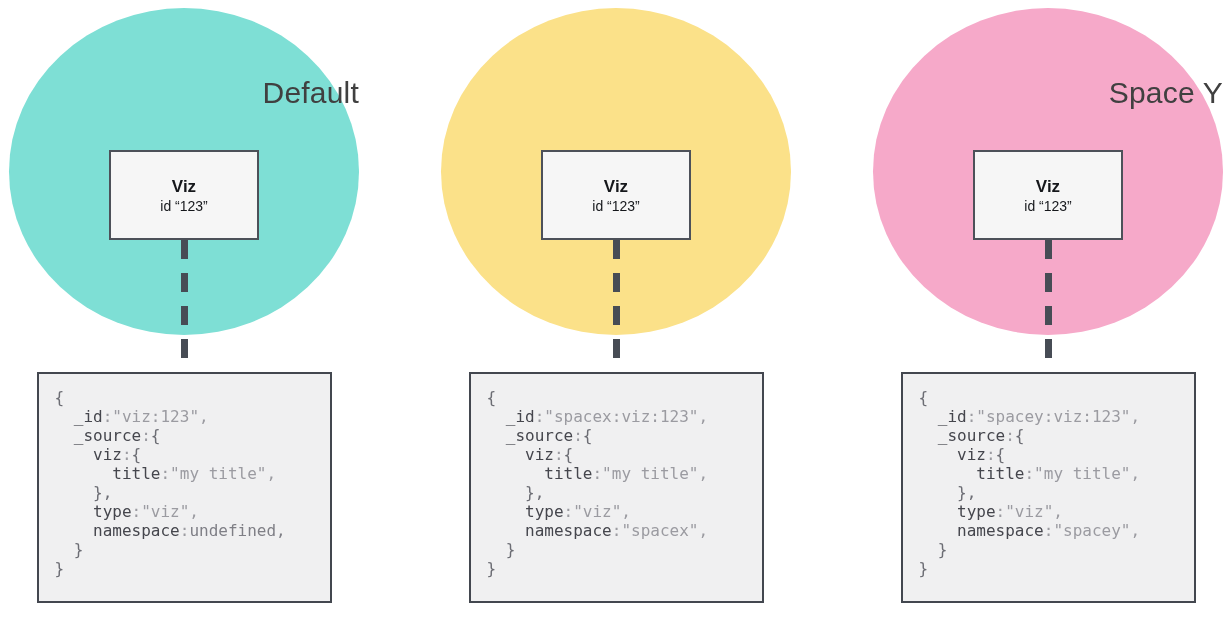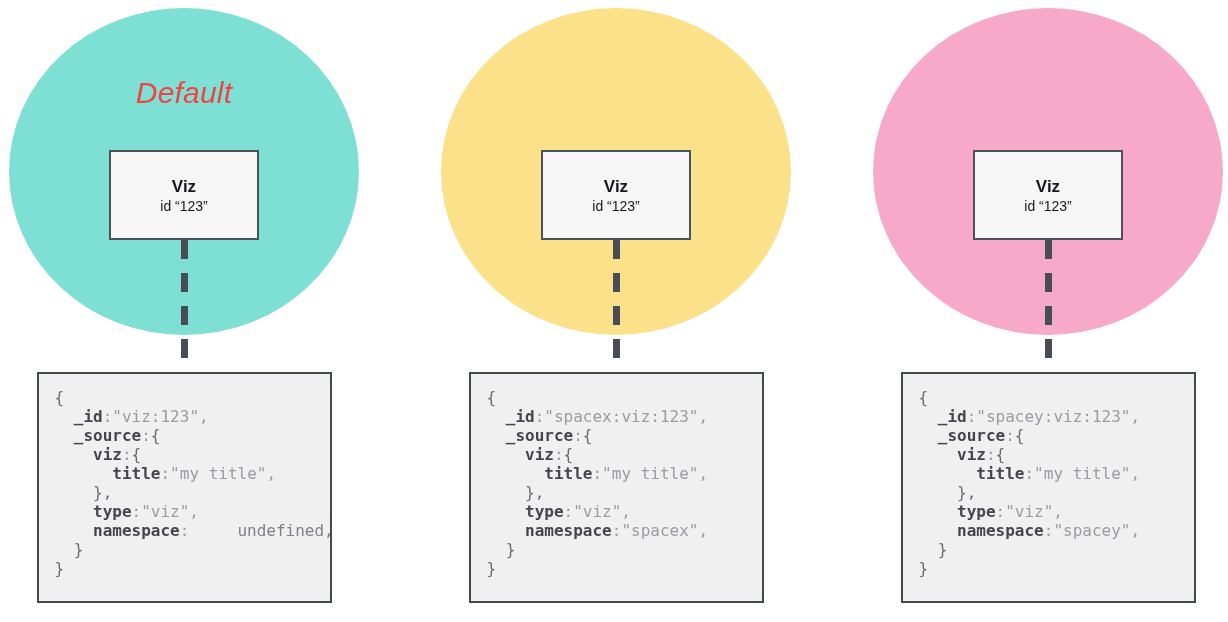--- a/index.html
+++ b/index.html
@@ -24,25 +24,24 @@
     left:calc(var(--cx) - 175px);
     width:350px; height:327px;
     border-radius:50%;
   }
 
   .space-title {
     position:absolute;
     top:76px;
     left:calc(var(--cx) - 175px);
     width:350px;
-    text-align:center;
+    text-align:right;
     font-size:30px;
     letter-spacing:0.2px;
-    color:#ef4444;
-    font-style:italic;
+    color:#404040;
   }
 
   .viz-box {
     position:absolute;
     top:150px;
     left:calc(var(--cx) - 75px);
     width:150px; height:90px;
     background:#f6f6f6;
     border:2px solid #4d5159;
     display:flex;
@@ -76,25 +75,25 @@
     padding:14px 16px;
   }
 
   .code-line {
     font-family:"DejaVu Sans Mono","Liberation Mono",monospace;
     font-size:16px;
     line-height:19px;
     white-space:pre;
   }
   .tk-w { color:transparent; }
-  .tk-k { color:#45464d; font-weight:700;margin-top:40px; }
+  .tk-k { color:#45464d; font-weight:400;margin-top:40px; }
   .tk-c { color:#9b9ba1; }
   .tk-s { color:#9b9ba1; }
   .tk-p { color:#6c6d74; }
-  .tk-u { color:#7f7f86;margin-left:48px; }
+  .tk-u { color:#7f7f86; }
 </style>
 </head>
 <body>
 
 <div class="canvas">
 
   <div class="column col0">
     <div class="circle" style="background: rgb(126, 223, 213);"></div>
     <div class="space-title">Default</div>
     <div class="viz-box">
@@ -136,20 +135,21 @@
           <div class="code-line"><span class="tk-w">    </span><span class="tk-k">type</span><span class="tk-c">:</span><span class="tk-s">"viz",</span></div>
           <div class="code-line"><span class="tk-w">    </span><span class="tk-k">namespace</span><span class="tk-c">:</span><span class="tk-s">"spacex",</span></div>
           <div class="code-line"><span class="tk-w">  </span><span class="tk-p">}</span></div>
           <div class="code-line"><span class="tk-p">}</span></div>
         </div>
     </div>
   </div>
 
   <div class="column col2">
     <div class="circle" style="background: rgb(246, 169, 201);"></div>
+    <div class="space-title">Space Y</div>
     <div class="viz-box">
       <div class="viz-title">Viz</div>
       <div class="viz-id">id “123”</div>
     </div>
     <div class="connector"></div>
     <div class="doc-box">
       <div class="code">
           <div class="code-line"><span class="tk-p">{</span></div>
           <div class="code-line"><span class="tk-w">  </span><span class="tk-k">_id</span><span class="tk-c">:</span><span class="tk-s">"spacey:viz:123",</span></div>
           <div class="code-line"><span class="tk-w">  </span><span class="tk-k">_source</span><span class="tk-c">:</span><span class="tk-p">{</span></div>

